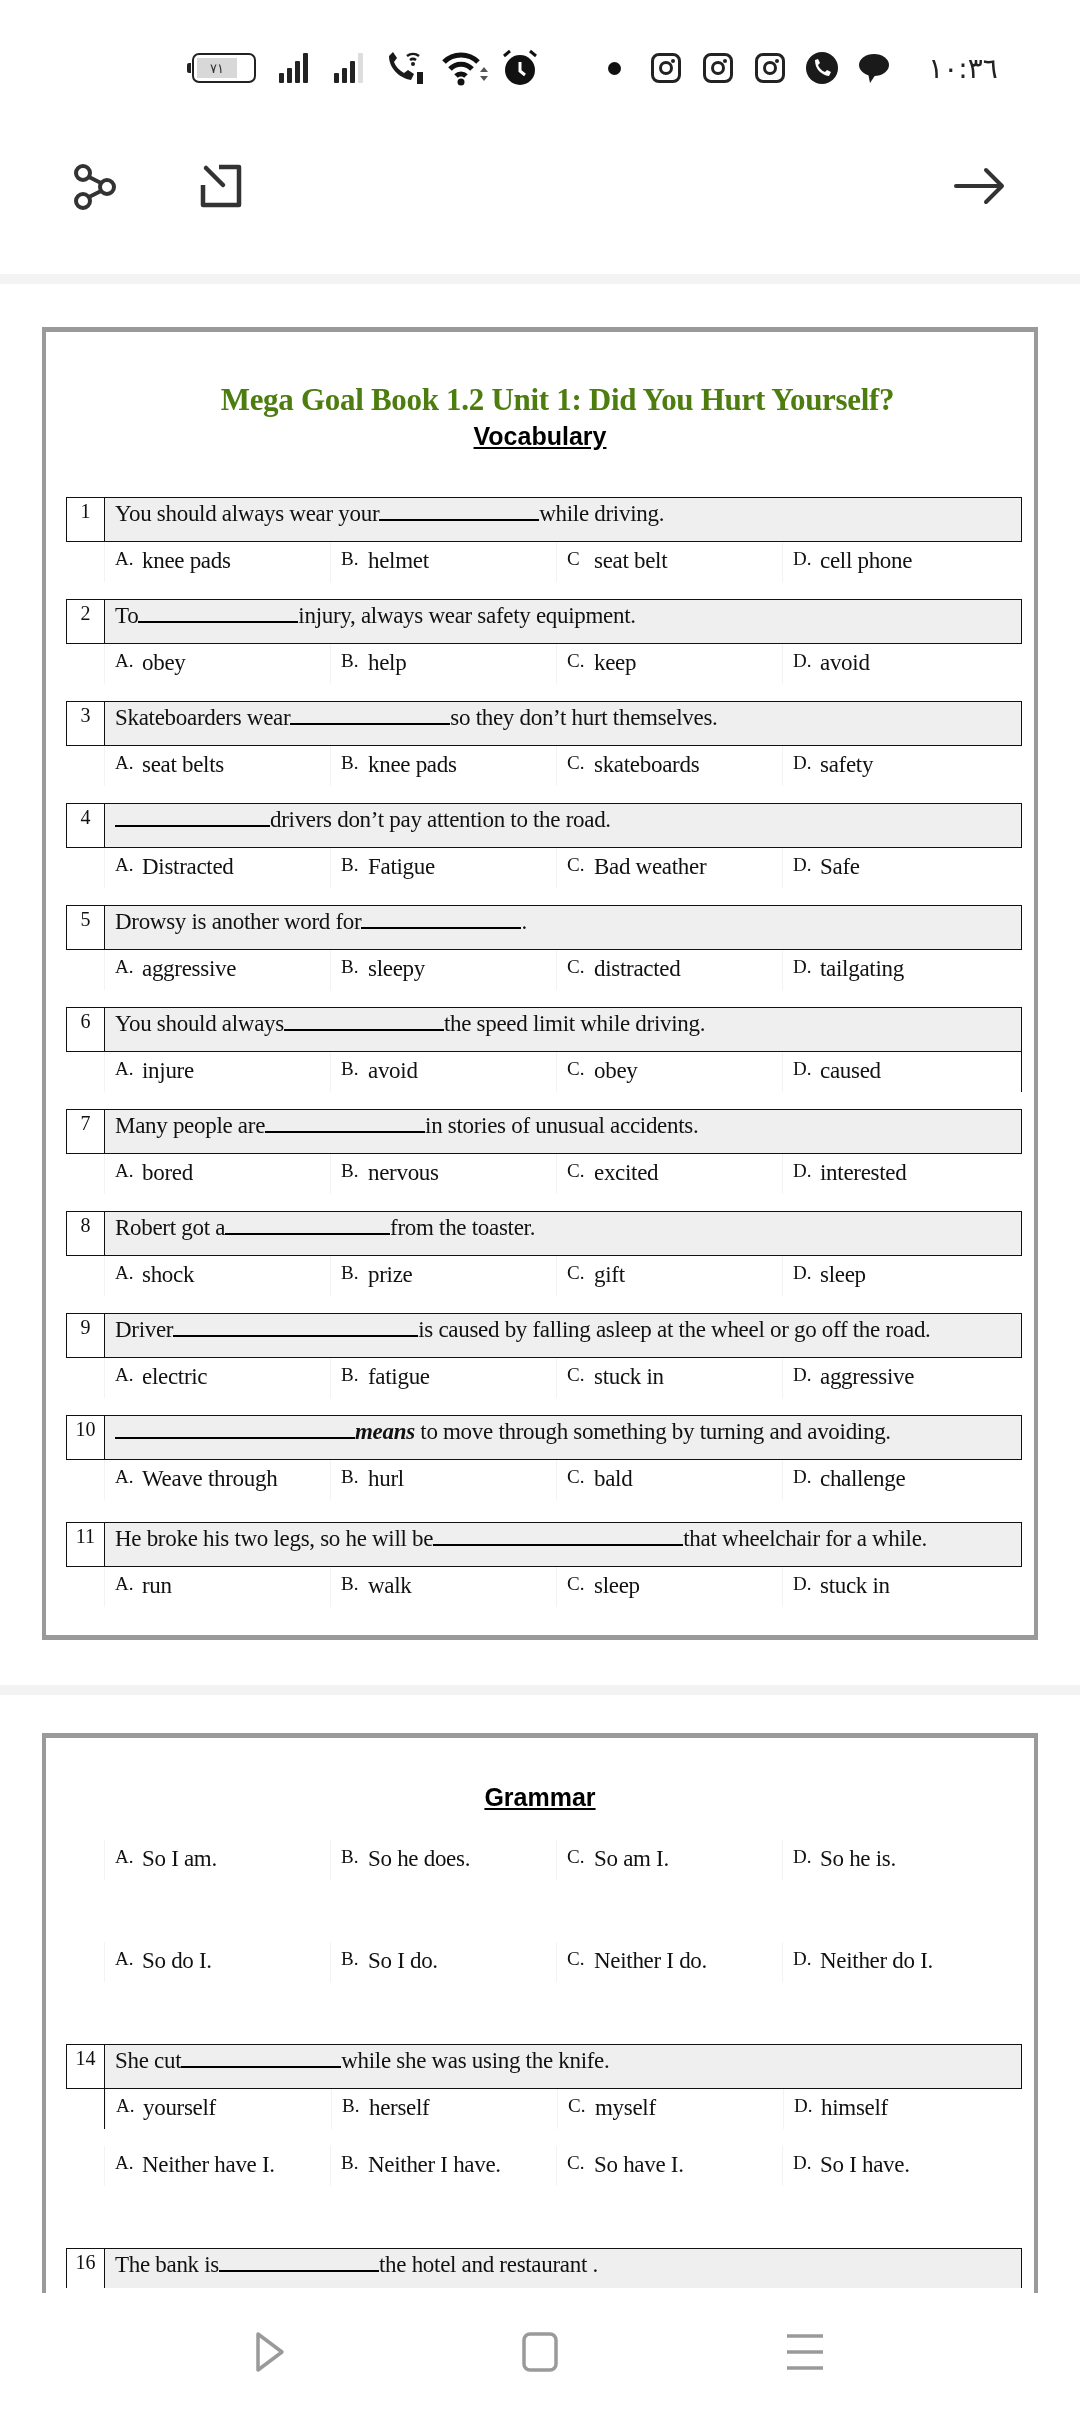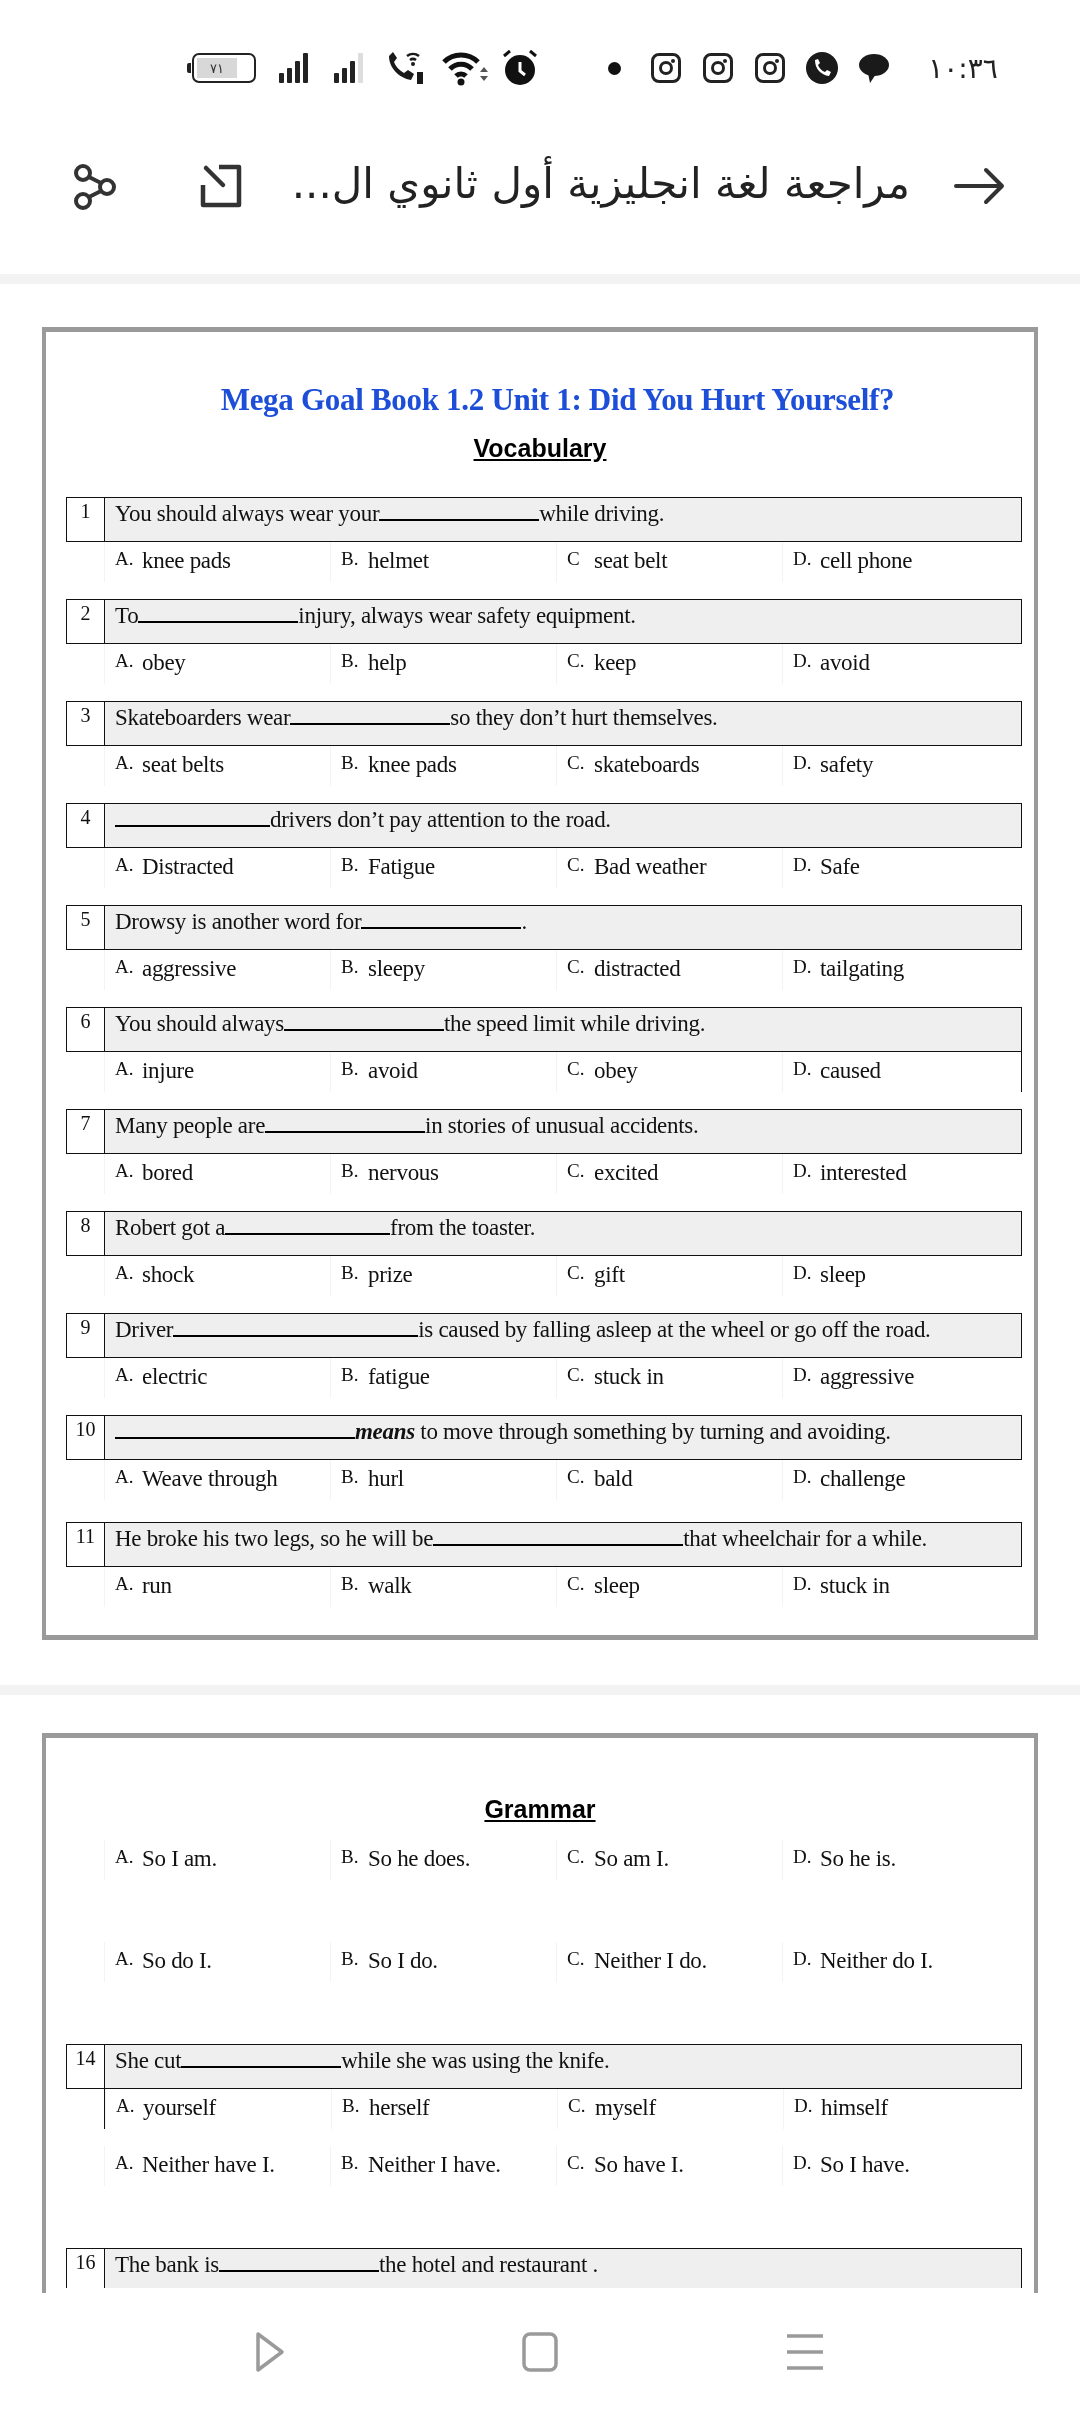--- a/index.html
+++ b/index.html
@@ -24,22 +24,22 @@
 
   
   .app-header { position: absolute; top: 140px; left: 0; width: 1080px; height: 90px; }
   .hdr-btn { position: absolute; top: 18px; width: 56px; height: 56px; display: flex; align-items: center; justify-content: center; cursor: pointer; }
   .hdr-title { position: absolute; top: 14px; left: 290px; width: 620px; height: 60px; font-size: 42px; line-height: 60px; color: #222; direction: rtl; text-align: right; font-family: "DejaVu Sans", sans-serif; white-space: nowrap; overflow: hidden; }
 
   .band { position: absolute; left: 0; width: 1080px; height: 10px; background: #f3f3f3; }
 
   
   .page-card { position: absolute; left: 42px; width: 996px; background: #fff; border-top: 5px solid #9a9a9a; border-left: 4px solid #9a9a9a; border-right: 4px solid #9a9a9a; border-bottom: 5px solid #9a9a9a; }
-  .doc-title { position: absolute; left: 0; width: 100%; text-align: center; font-family: "Liberation Serif", serif; font-weight: bold; color: #1d4ed8; font-size: 31px; letter-spacing: -0.3px; padding-left: 35px; }
-  .section-head { position: absolute; left: 0; width: 100%; text-align: center; font-family: "Liberation Sans", sans-serif; font-weight: bold; font-size: 25px; text-decoration: underline; color: #000; margin-top: 12px; }
+  .doc-title { position: absolute; left: 0; width: 100%; text-align: center; font-family: "Liberation Serif", serif; font-weight: bold; color: #4d7c0f; font-size: 31px; letter-spacing: -0.3px; padding-left: 35px; }
+  .section-head { position: absolute; left: 0; width: 100%; text-align: center; font-family: "Liberation Sans", sans-serif; font-weight: bold; font-size: 25px; text-decoration: underline; color: #000; }
   .instructions { position: absolute; left: 30px; font-family: "Liberation Sans", sans-serif; font-weight: bold; font-size: 24px; text-decoration: underline; color: #000; letter-spacing: -0.4px; }
 
   .question { position: absolute; left: 20px; width: 956px; }
   .q-box { position: relative; height: 45px; border: 1.5px solid #111; background: #efefef; display: flex; }
   .q-num { width: 38px; border-right: 1.5px solid #111; background: #fff; font-family: "Liberation Serif", serif; font-size: 20px; text-align: center; padding-top: 2px; color: #111; }
   .q-text { flex: 1; font-family: "Liberation Serif", serif; font-size: 23px; padding-left: 10px; padding-top: 3px; color: #111; white-space: nowrap; letter-spacing: -0.3px; }
   .blank { display: inline-block; border-bottom: 2.5px solid #000; height: 20px; vertical-align: baseline; }
   .q-text i { font-weight: bold; }
   .opts { position: relative; height: 40px; display: flex; margin-left: 38px; }
   .opt { position: absolute; top: 0; height: 40px; display: flex; cursor: pointer; }
@@ -135,21 +135,20 @@
         <circle cx="14" cy="40" r="7" stroke="#333" stroke-width="4" fill="none"></circle>
         <path d="M20 16 L32 22 M32 30 L20 36" stroke="#333" stroke-width="4"></path>
       </svg>
   </div>
   <div class="hdr-btn" style="left:194px">
     <svg width="50" height="50" viewBox="0 0 50 50">
         <path d="M22 6 H42 V44 H6 V24" stroke="#333" stroke-width="4.5" fill="none" stroke-linejoin="round"></path>
         <path d="M9 7 L26 24" stroke="#333" stroke-width="4.5" stroke-linecap="round"></path>
       </svg>
   </div>
-  <div class="hdr-title">مراجعة لغة انجليزية أول ثانوي ال...</div>
   <div class="hdr-btn" style="left:952px">
     <svg width="52" height="40" viewBox="0 0 52 40">
         <path d="M2 20 H48 M32 4 L48 20 L32 36" stroke="#333" stroke-width="4" fill="none" stroke-linecap="round" stroke-linejoin="round"></path>
       </svg>
   </div>
 </div>
 
 <div class="band" style="top:274px"></div>
 
 <div class="page-card" style="top:327px;height:1313px">

